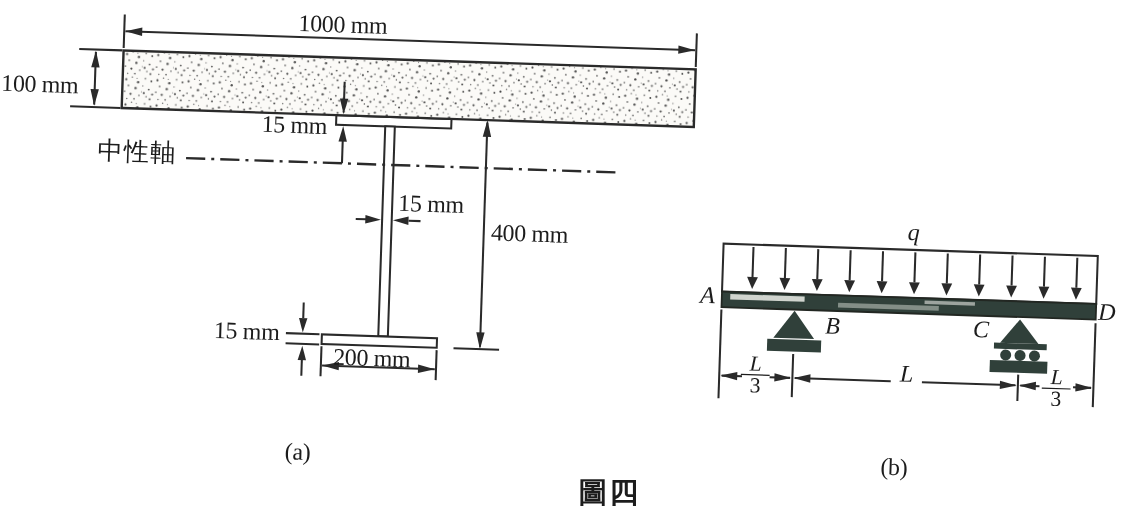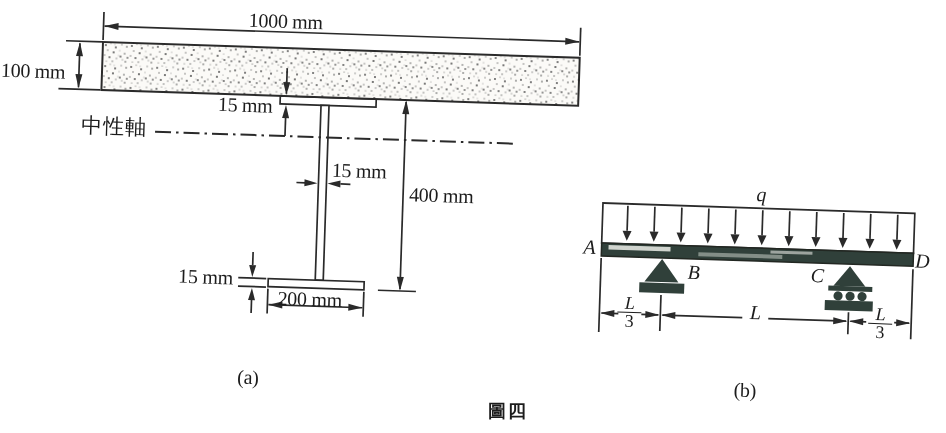--- a/index.html
+++ b/index.html
@@ -9,21 +9,21 @@
   .fig-a{transform:rotate(1.9deg);transform-origin:103px 42px;}
   .fig-b{transform:rotate(1.9deg);transform-origin:603px 203px;}
   .fig svg{position:absolute;inset:0;display:block;}
   .lbl{position:absolute;font-size:20px;line-height:19px;white-space:nowrap;letter-spacing:-0.3px;}
   .ctr{text-align:center;}
   .it{font-style:italic;}
   .cjk{font-size:21px;letter-spacing:1px;}
   .frac{width:24px;text-align:center;font-size:18px;line-height:16px;}
   .frac .num{font-style:italic;padding-bottom:1px;}
   .frac .den{border-top:1.7px solid #1c1c1c;}
-  .caption{font-size:18px;font-weight:bold;letter-spacing:2px;text-align:center;}
+  .caption{font-size:24px;font-weight:bold;letter-spacing:2px;text-align:center;}
   
   .s{stroke:#2a2a2a;stroke-width:1.7;fill:none;}
   .s2{stroke:#2a2a2a;stroke-width:2;fill:none;}
   .f{fill:#2a2a2a;stroke:none;}
   .w{fill:#ffffff;stroke:#2a2a2a;stroke-width:1.7;}
   .d{fill:#30403a;stroke:none;}
 </style>
 </head>
 <body>
 

